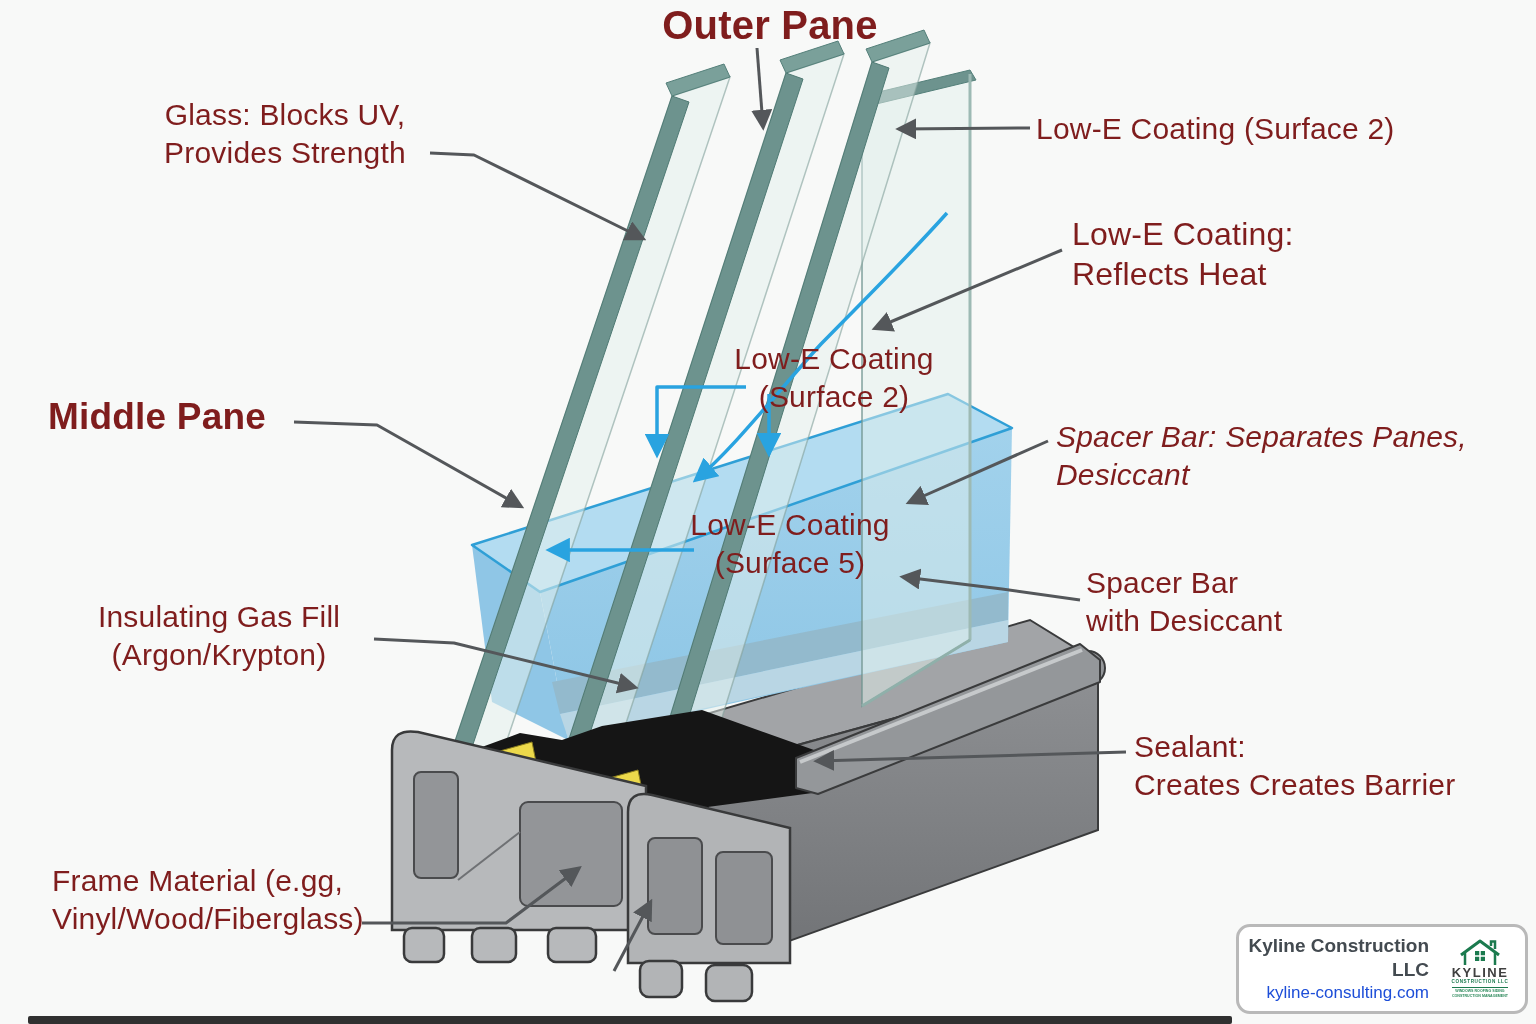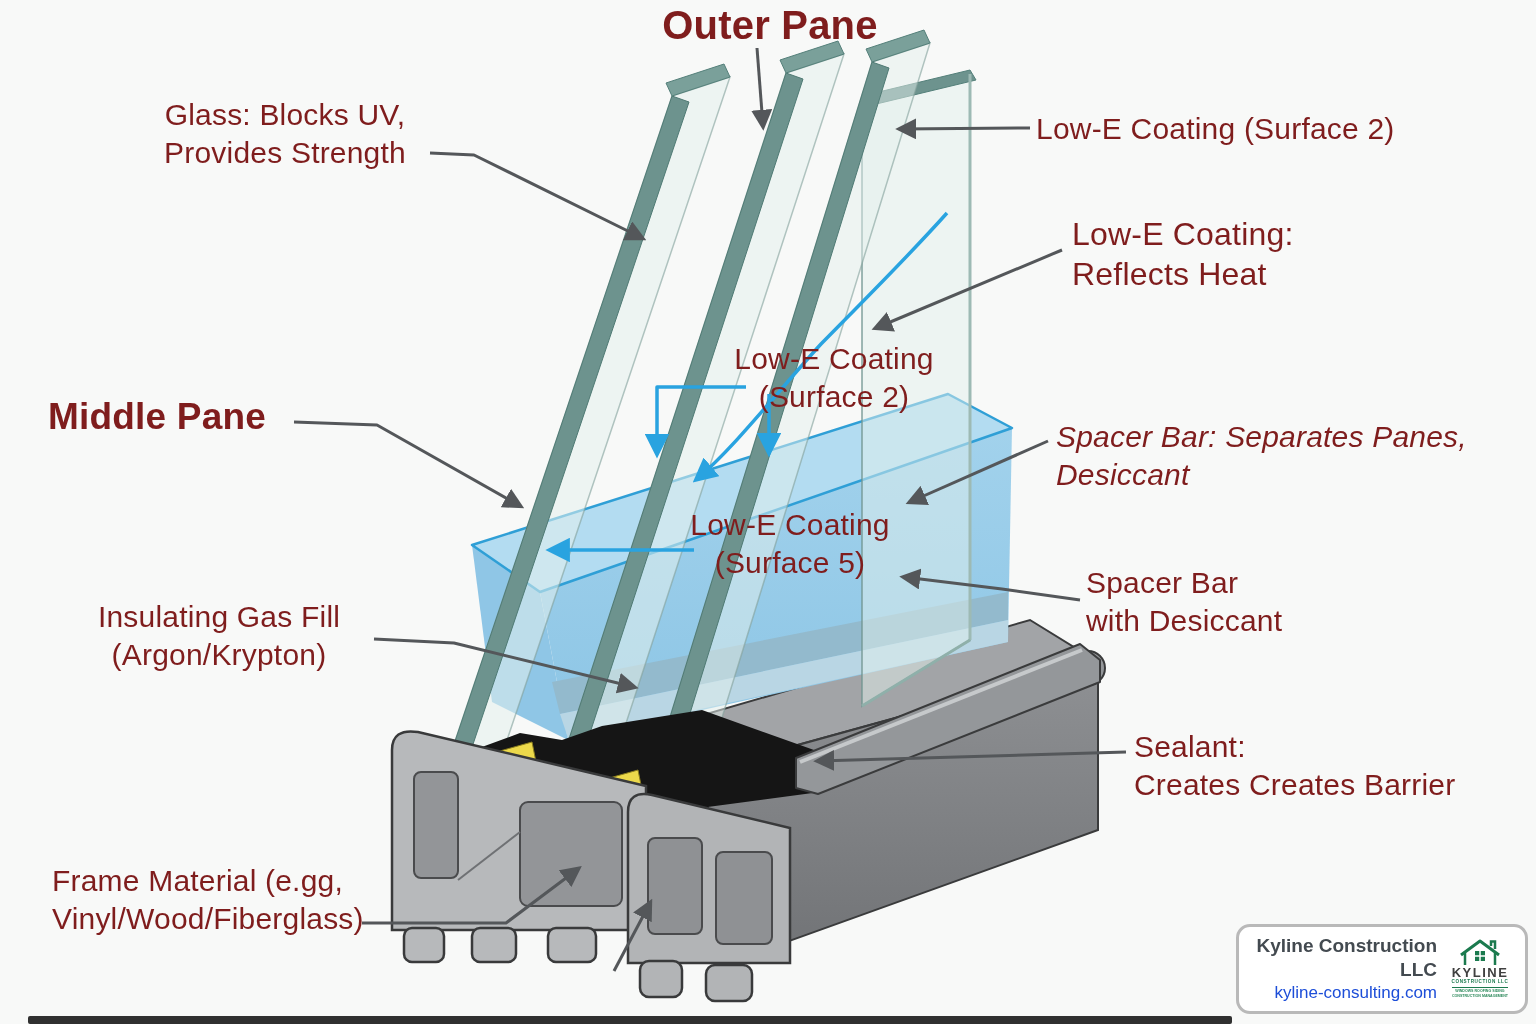--- a/index.html
+++ b/index.html
@@ -14,21 +14,21 @@
     font-size:30px;line-height:1.26;letter-spacing:.2px;
   }
   .label.bold{font-weight:700;}
   .label.center{text-align:center;}
   .label.semibold{font-weight:500;font-size:32px;}
   
   .logo-card{
     position:absolute;left:1236px;top:924px;width:292px;height:90px;
     background:#ffffff;border:3px solid #b9b9b9;border-radius:14px;
     box-sizing:border-box;display:flex;align-items:center;justify-content:flex-end;
-    padding:0 12px 0 8px;gap:10px;
+    padding:0 12px 0 8px;gap:18px;
   }
   .logo-text{text-align:right;flex:1;min-width:0;}
   .logo-company{font-size:19px;font-weight:700;color:#434a50;line-height:1.25;}
   .logo-site{font-size:17px;color:#1d4ed8;line-height:1.3;}
   .logo-mark{width:66px;flex:0 0 auto;display:flex;flex-direction:column;align-items:center;}
   .logo-brand{font-size:13px;font-weight:800;color:#404040;letter-spacing:1.5px;line-height:1;}
   .logo-sub{font-size:4.6px;font-weight:700;color:#1b7a4e;letter-spacing:.6px;line-height:1.5;border-bottom:1px solid #1b7a4e;padding-bottom:1px;}
   .logo-tagline{font-size:3.6px;font-weight:700;color:#2e8a5c;white-space:pre-line;text-align:center;line-height:1.5;margin-top:1px;}
   .bottom-strip{
     position:absolute;left:28px;top:1016px;width:1204px;height:8px;

